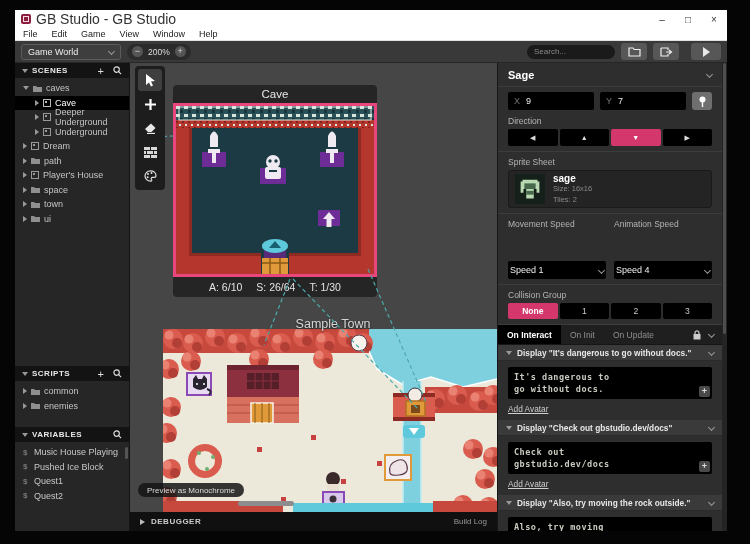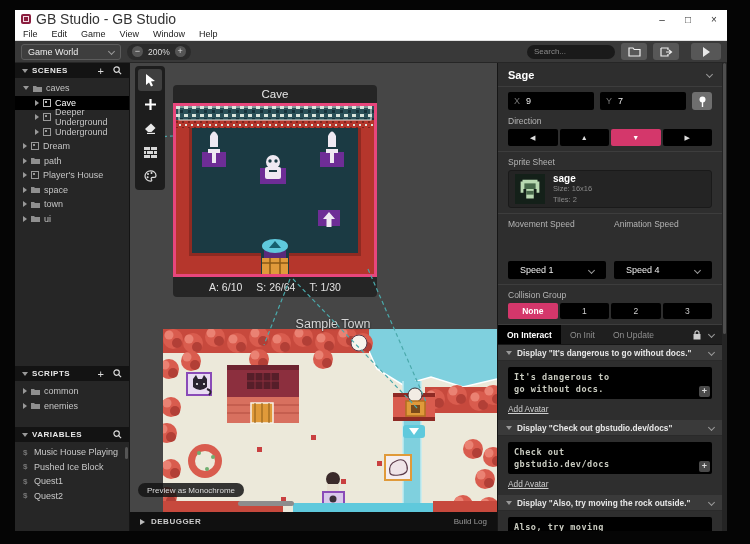--- a/index.html
+++ b/index.html
@@ -89,21 +89,21 @@
   .pin-btn { width:20px; height:18px; background:#6f6f6f; border-radius:3px; display:flex; align-items:center; justify-content:center; flex:none; }
   .lbl { color:#b5b5b5; margin:6px 0 3px; font-size:8.5px; }
   .btn-row { display:flex; gap:2px; }
   .dir-btn { flex:1; height:17px; background:#000; border-radius:2px; display:flex; align-items:center; justify-content:center; color:#ddd; font-size:7px; }
   .dir-btn.sel { background:var(--accent); color:#fff; }
   .sprite-box { background:#242424; border:1px solid #1a1a1a; border-radius:3px; height:38px; display:flex; align-items:center; padding:3px 6px; gap:8px; }
   .sprite-name { font-size:10px; font-weight:bold; color:#fff; }
   .sprite-meta { font-size:7.5px; color:#8a8a8a; line-height:1.4; }
   .two-col { display:flex; gap:8px; }
   .col { flex:1; }
-  .select { height:18px; background:#000; border-radius:2px; display:flex; align-items:center; padding:0 12px; color:#eee;margin-top:32px; }
+  .select { height:18px; background:#000; border-radius:2px; display:flex; align-items:center; padding:0 2px; color:#eee;margin-top:32px; }
   .select .chev { margin-left:auto; }
   .col-btn { flex:1; height:16px; background:#000; border-radius:2px; display:flex; align-items:center; justify-content:center; color:#ccc; font-size:8.5px;text-align:right; }
   .col-btn.sel { background:var(--accent); color:#fff; font-weight:bold; }
   .tabs { height:20px; background:#1f1f1f; display:flex; align-items:center; border-bottom:1px solid #161616; }
   .tab { padding:0 9px; height:100%; display:flex; align-items:center; color:#8f8f8f; font-size:8.5px; }
   .tab.active { background:#000; color:#fff; font-weight:bold; }
   .tabs-right { margin-left:auto; display:flex; align-items:center; gap:8px; padding-right:8px; }
   .evt-head { height:16px; background:#3a3a3a; border-bottom:1px solid #2a2a2a; display:flex; align-items:center; padding:0 8px; gap:5px; }
   .evt-title { font-size:8.3px; font-weight:bold; color:#e8e8e8; flex:1; white-space:nowrap; overflow:hidden; }
   .evt-body { padding:6px 10px 6px; }

